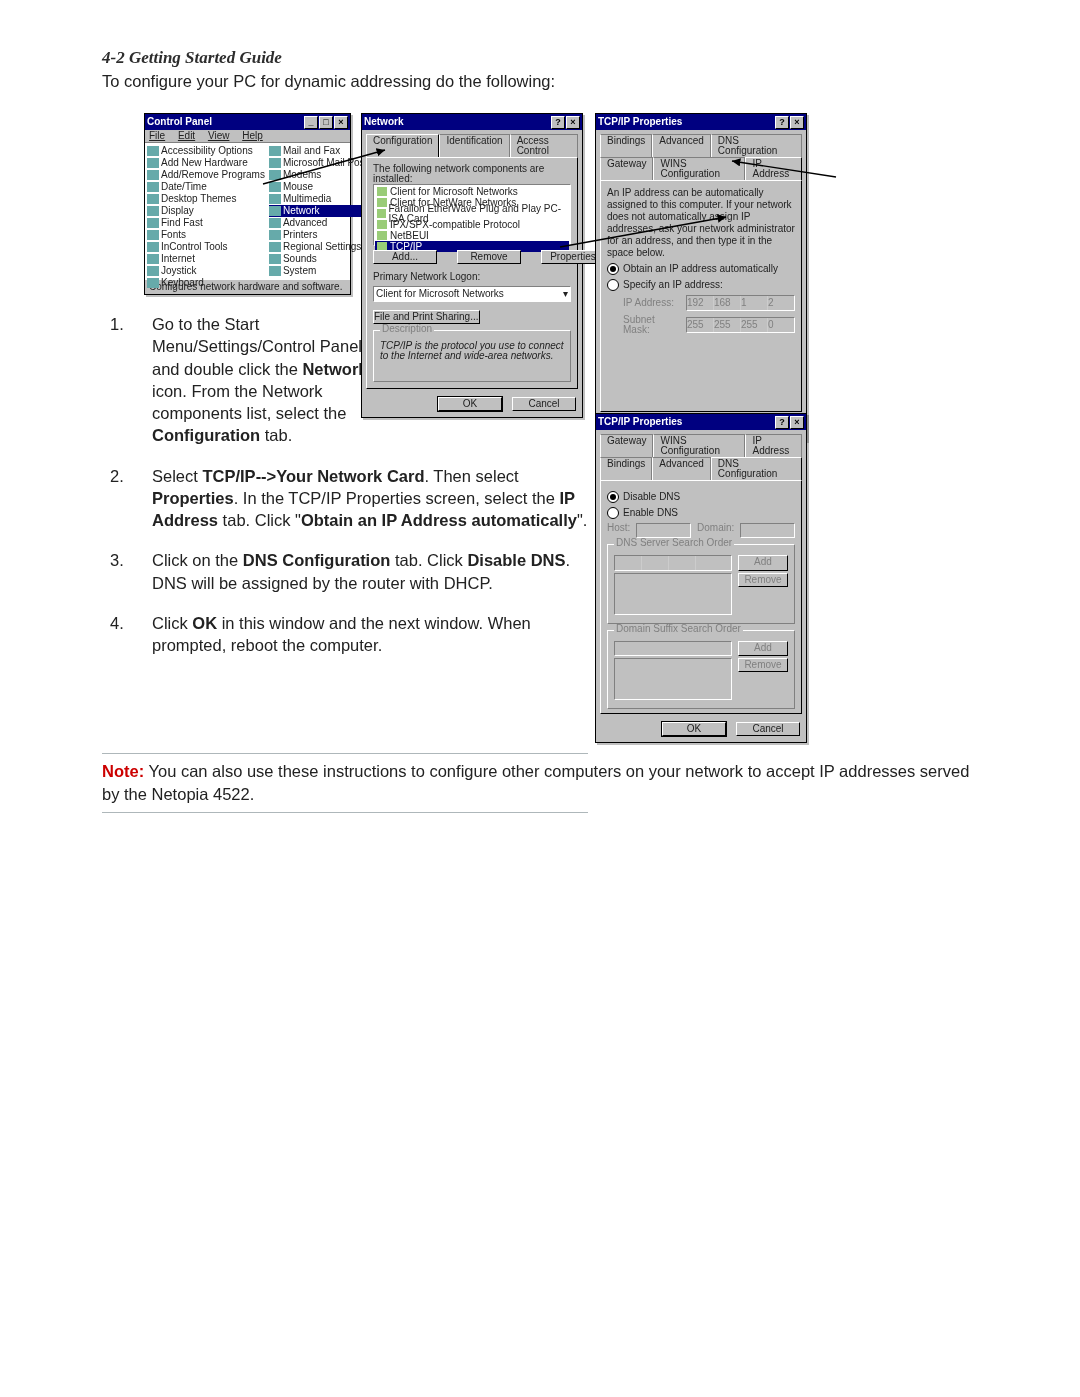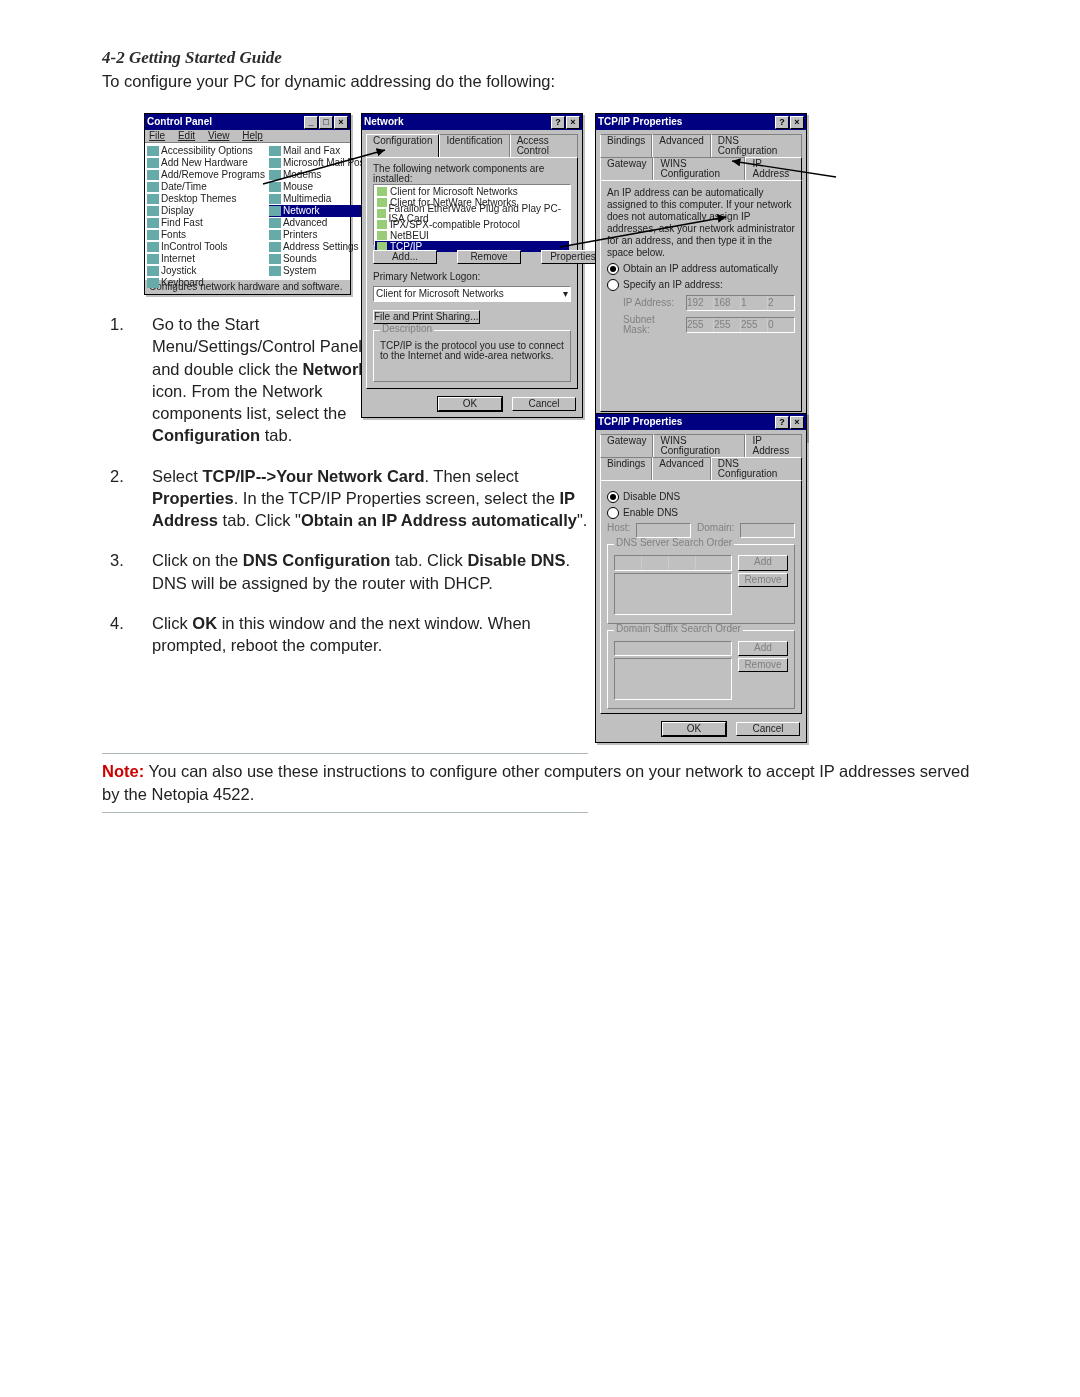--- a/index.html
+++ b/index.html
@@ -353,21 +353,21 @@
               <div class="cpitem">
                 <span class="ic"></span>
                 <span>Advanced</span>
               </div>
               <div class="cpitem">
                 <span class="ic"></span>
                 <span>Printers</span>
               </div>
               <div class="cpitem">
                 <span class="ic"></span>
-                <span>Address Settings</span>
+                <span>Regional Settings</span>
               </div>
               <div class="cpitem">
                 <span class="ic"></span>
                 <span>Sounds</span>
               </div>
               <div class="cpitem">
                 <span class="ic"></span>
                 <span>System</span>
               </div>
             </div>
@@ -408,21 +408,21 @@
           <div class="sunken" style="justify-content:space-between;">
             <span>Client for Microsoft Networks</span>
               <span>▾</span>
           </div>
         </div>
         <div style="margin-top:8px;">
           <span class="btn" style="min-width:100px;">File and Print Sharing...</span>
         </div>
         <div class="group" style="height:34px;">
           <span class="lbl">Description</span>
-          <div style="font-size:10px;">TCP/IP is the protocol you use to connect to the Internet and wide-area networks.</div>
+          <div style="font-size:10px;font-style:italic;">TCP/IP is the protocol you use to connect to the Internet and wide-area networks.</div>
         </div>
       </div>
       <div class="dlg-footer">
         <span class="btn def">OK</span>
         <span class="btn">Cancel</span>
       </div>
     </div>
 
     <div class="shot win" style="left:493px;top:0;width:210px;">
       <div class="titlebar">

